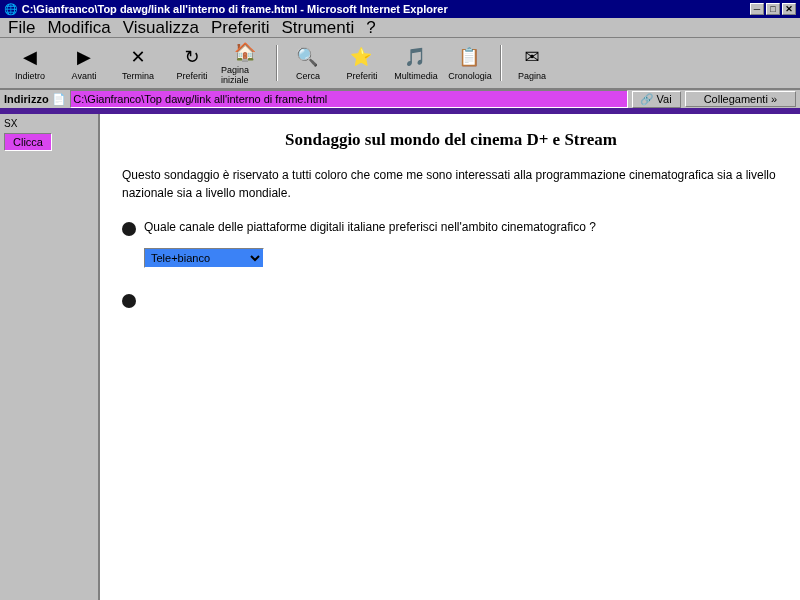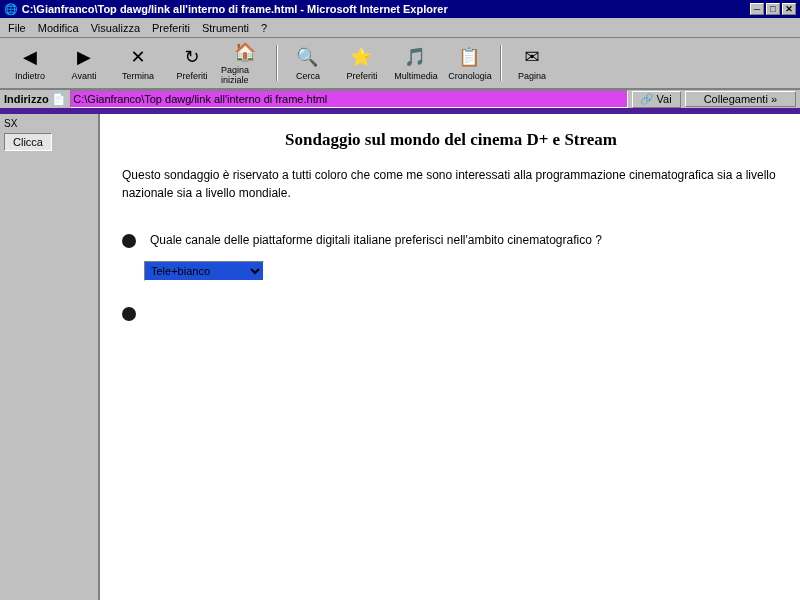--- a/index.html
+++ b/index.html
@@ -42,21 +42,21 @@
     .menu-bar {
       background: #c0c0c0;
       display: flex;
       align-items: center;
       height: 20px;
       border-bottom: 1px solid #808080;
       padding: 0 2px;
     }
     .menu-item {
       padding: 2px 6px;
-      font-size: 11px;
+      font-size: 17px;
       cursor: pointer;
     }
 
     
     .toolbar {
       background: #c0c0c0;
       display: flex;
       align-items: center;
       height: 52px;
       border-bottom: 2px solid #808080;
@@ -150,21 +150,21 @@
       flex-direction: column;
       align-items: flex-start;
     }
     .sx-label {
       font-size: 10px;
       margin-bottom: 4px;
     }
     .clicca-btn {
       border: 1px solid;
       border-color: #808080 #ffffff #ffffff #808080;
-      background: #e5e5e5;
+      background: #d946ef;
       padding: 2px 8px;
       font-size: 11px;
       cursor: pointer;
     }
 
     
     .content-frame {
       flex: 1;
       background: white;
       overflow-y: auto;
@@ -176,30 +176,30 @@
     
     .survey-title {
       font-size: 17px;
       font-weight: bold;
       text-align: center;
       margin-bottom: 16px;
       font-family: 'Times New Roman', serif;
     }
     .survey-intro {
       font-size: 12px;
-      margin-bottom: 29px;
+      margin-bottom: 16px;
       line-height: 1.5;
     }
     .question-block {
       margin-bottom: 24px;
     }
     .question-header {
       display: flex;
-      align-items: center;
-      gap: 14px;
+      align-items: flex-end;
+      gap: 8px;
       margin-bottom: 12px;
     }
     .question-bullet {
       width: 14px;
       height: 14px;
       border-radius: 50%;
       background: #1a1a1a;
       flex-shrink: 0;
       margin-top: 2px;
     }
@@ -209,21 +209,21 @@
     }
     .dropdown-container {
       margin-left: 22px;
       margin-bottom: 8px;
     }
     select {
       padding: 1px 2px;
       font-size: 11px;
       border: 1px solid;
       border-color: #808080 #ffffff #ffffff #808080;
-      background: #1d4ed8;
+      background: #3b82f6;
       min-width: 120px;
       height: 20px;
     }
     .radio-group {
       margin-left: 22px;
       display: flex;
       gap: 16px;
       align-items: center;
       margin-top: 12px;
     }

